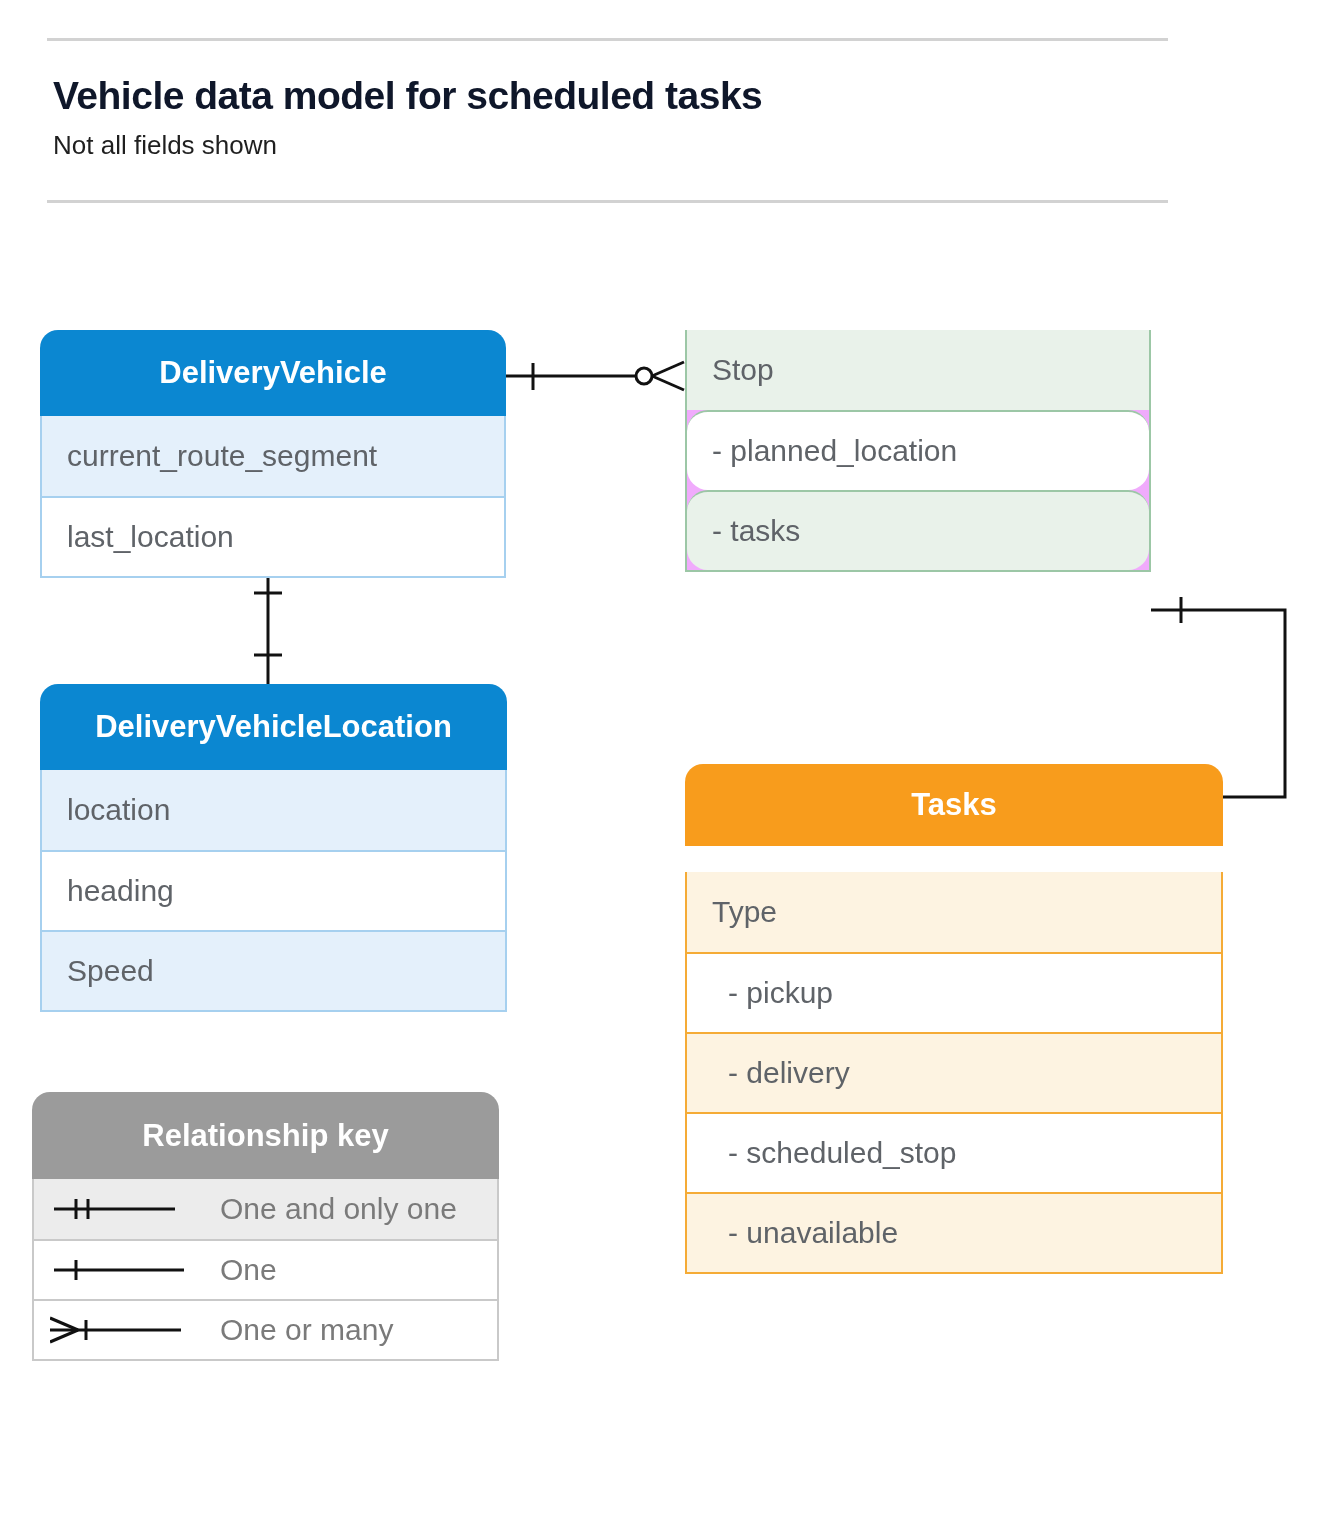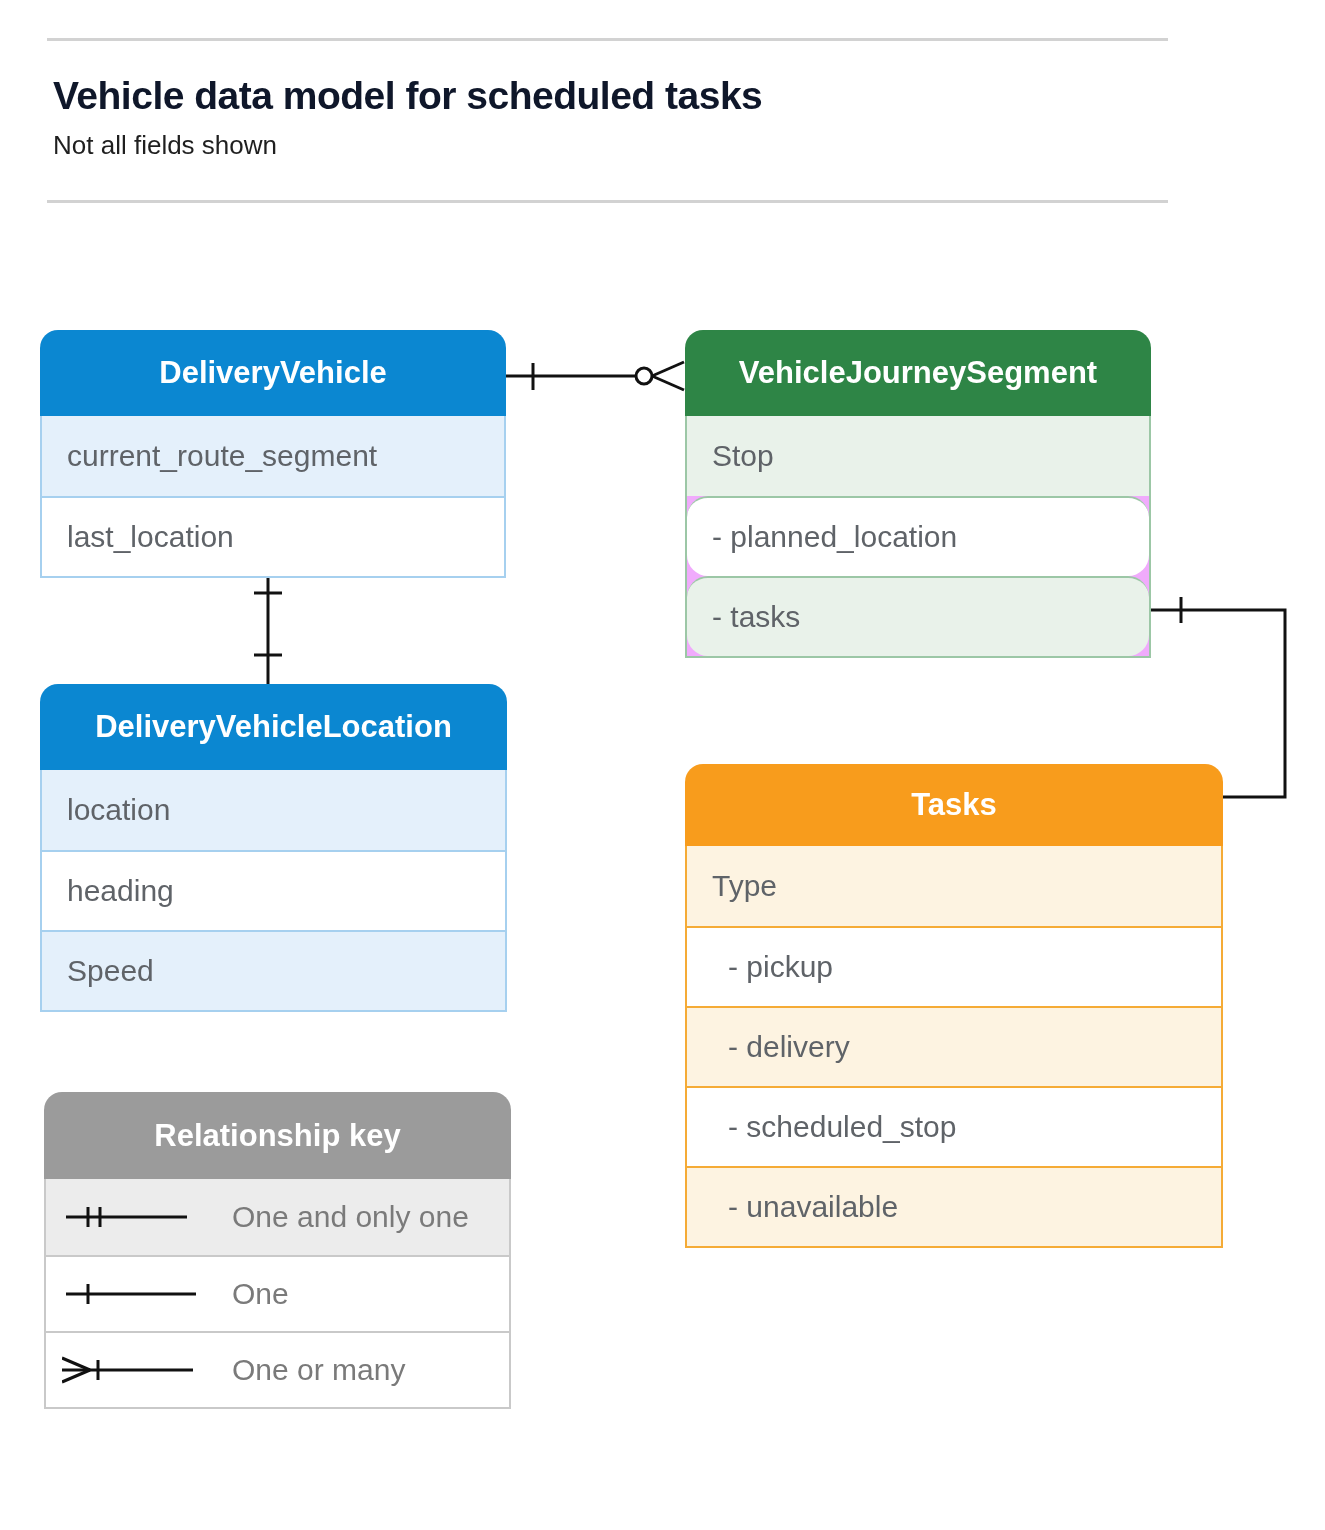--- a/index.html
+++ b/index.html
@@ -71,30 +71,30 @@
   .blue .erow.tint { background: #e4f0fb; }
 
   
   .green .ehead { background: #2e8546; }
   .green .erows { border-color: #9cc7a6; }
   .green .erow + .erow { border-color: #9cc7a6; border-radius: 21px; }
   .green .erow.tint { background: #e9f2ea; }
 
   
   .orange .ehead { background: #f89c1c; height: 82px; }
-  .orange .erows { border-color: #f5ab36; }
+  .orange .erows { border-color: #f5ab36; margin-top: 26px; }
   .orange .erow + .erow { border-color: #f5ab36; }
   .orange .erow.tint { background: #fdf3e1; }
 
   
   .gray .ehead { background: #9b9b9b; height: 87px; }
   .gray .erows { border-color: #c9c9c9; }
   .gray .erow + .erow { border-color: #c9c9c9; }
   .gray .erow.tint { background: #ececec; }
-  .legend-row { height: 76px; padding-left: 16px; align-items: center; }
+  .legend-row { height: 60px; padding-left: 16px; align-items: center; }
   .legend-label {
     color: #7a7a7a;
     font-size: 30px;
     padding-left: 30px;
   }
   .legend-symbol { flex: 0 0 140px; }
 
   .connectors {
     position: absolute;
     left: 0; top: 0;
@@ -150,21 +150,20 @@
 
   <section class="entity blue" style="left:40px; top:330px; width:466px;">
     <header class="ehead">DeliveryVehicle</header>
     <div class="erows">
       <div class="erow tint">current_route_segment</div>
       <div class="erow">last_location</div>
     </div>
   </section>
 
   <section class="entity green" style="left:685px; top:330px; width:466px;">
-    <header class="ehead">VehicleJourneySegment</header>
     <div class="erows">
       <div class="erow tint">Stop</div>
       <div class="erow">- planned_location</div>
       <div class="erow tint">- tasks</div>
     </div>
   </section>
 
   <section class="entity blue" style="left:40px; top:684px; width:467px;">
     <header class="ehead">DeliveryVehicleLocation</header>
     <div class="erows">
@@ -178,21 +177,21 @@
     <header class="ehead">Tasks</header>
     <div class="erows">
       <div class="erow tint">Type</div>
       <div class="erow indent">- pickup</div>
       <div class="erow tint indent">- delivery</div>
       <div class="erow indent">- scheduled_stop</div>
       <div class="erow tint indent">- unavailable</div>
     </div>
   </section>
 
-  <section class="entity gray" style="left:44px; top:1092px; width:467px;border-radius:21px;">
+  <section class="entity gray" style="left:32px; top:1092px; width:467px;border-radius:21px;">
     <header class="ehead">Relationship key</header>
     <div class="erows">
 
       <div class="erow tint legend-row">
         <svg class="legend-symbol" width="140" height="44" viewBox="0 0 140 44">
           <line x1="4" y1="22" x2="125" y2="22"></line>
           <line x1="26" y1="12" x2="26" y2="32"></line>
           <line x1="38" y1="12" x2="38" y2="32"></line>
         </svg>
         <span class="legend-label">One and only one</span>

